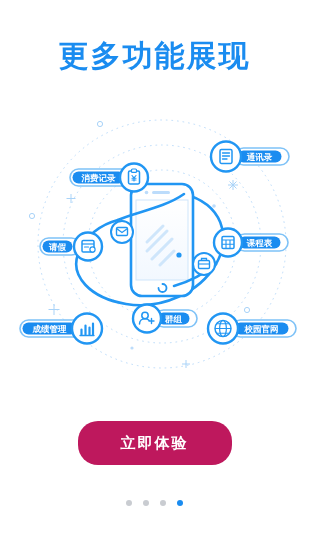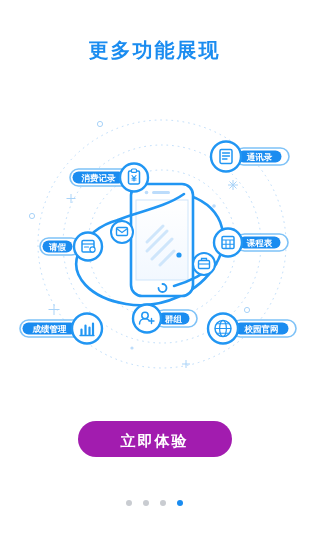--- a/index.html
+++ b/index.html
@@ -14,45 +14,45 @@
     position:relative;
     width:309px; height:550px;
     background:#ffffff;
   }
 
   
   .title {
     position:absolute;
     top:38px; left:0; right:0;
     text-align:center;
-    font-size:20px;
+    font-size:30px;
     font-weight:bold;
     letter-spacing:2px;
     color:#1a8cf0;
     line-height:1.2;
   }
 
   
   .stage {
     position:absolute;
     left:8px; top:112px;
     width:309px; height:280px;
   }
   .stage svg { display:block; width:309px; height:280px; }
 
   
   .cta {
     position:absolute;
     left:50%;
     transform:translateX(-50%);
     top:421px;
-    width:154px; height:36px;
+    width:154px; height:44px;
     border:none;
     border-radius:20px;
-    background:#a21caf;
+    background:#be185d;
     color:#ffffff;
     font-family:"Liberation Sans","DejaVu Sans",sans-serif;
     font-size:15px;
     font-weight:bold;
     letter-spacing:2px;
     cursor:pointer;
     line-height:40px;
     text-align:center;
     padding:0;
   }

